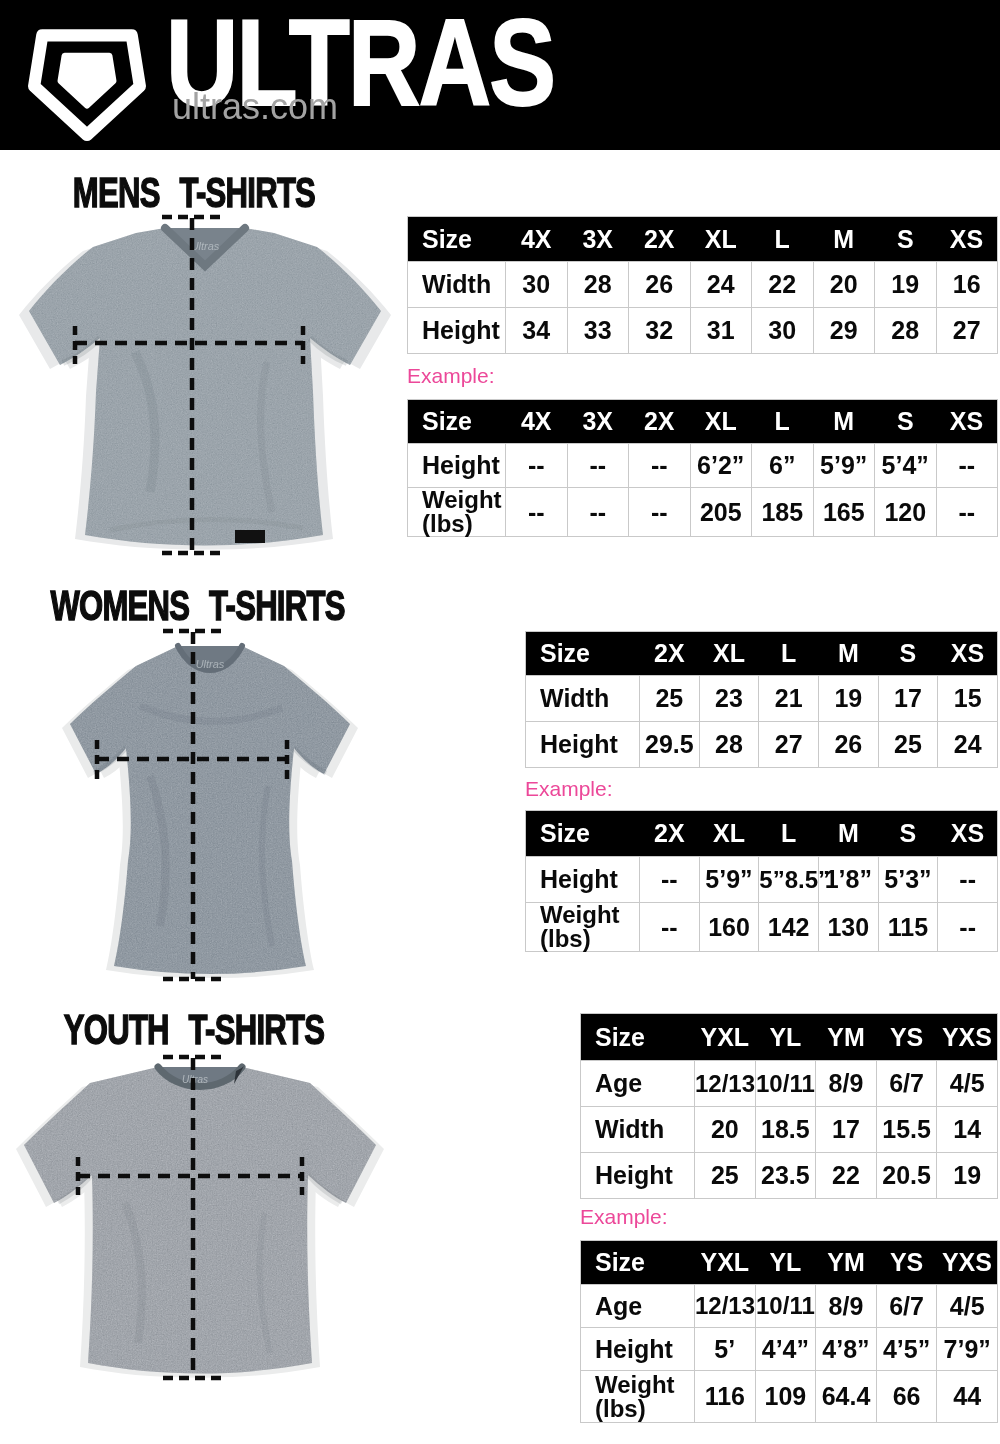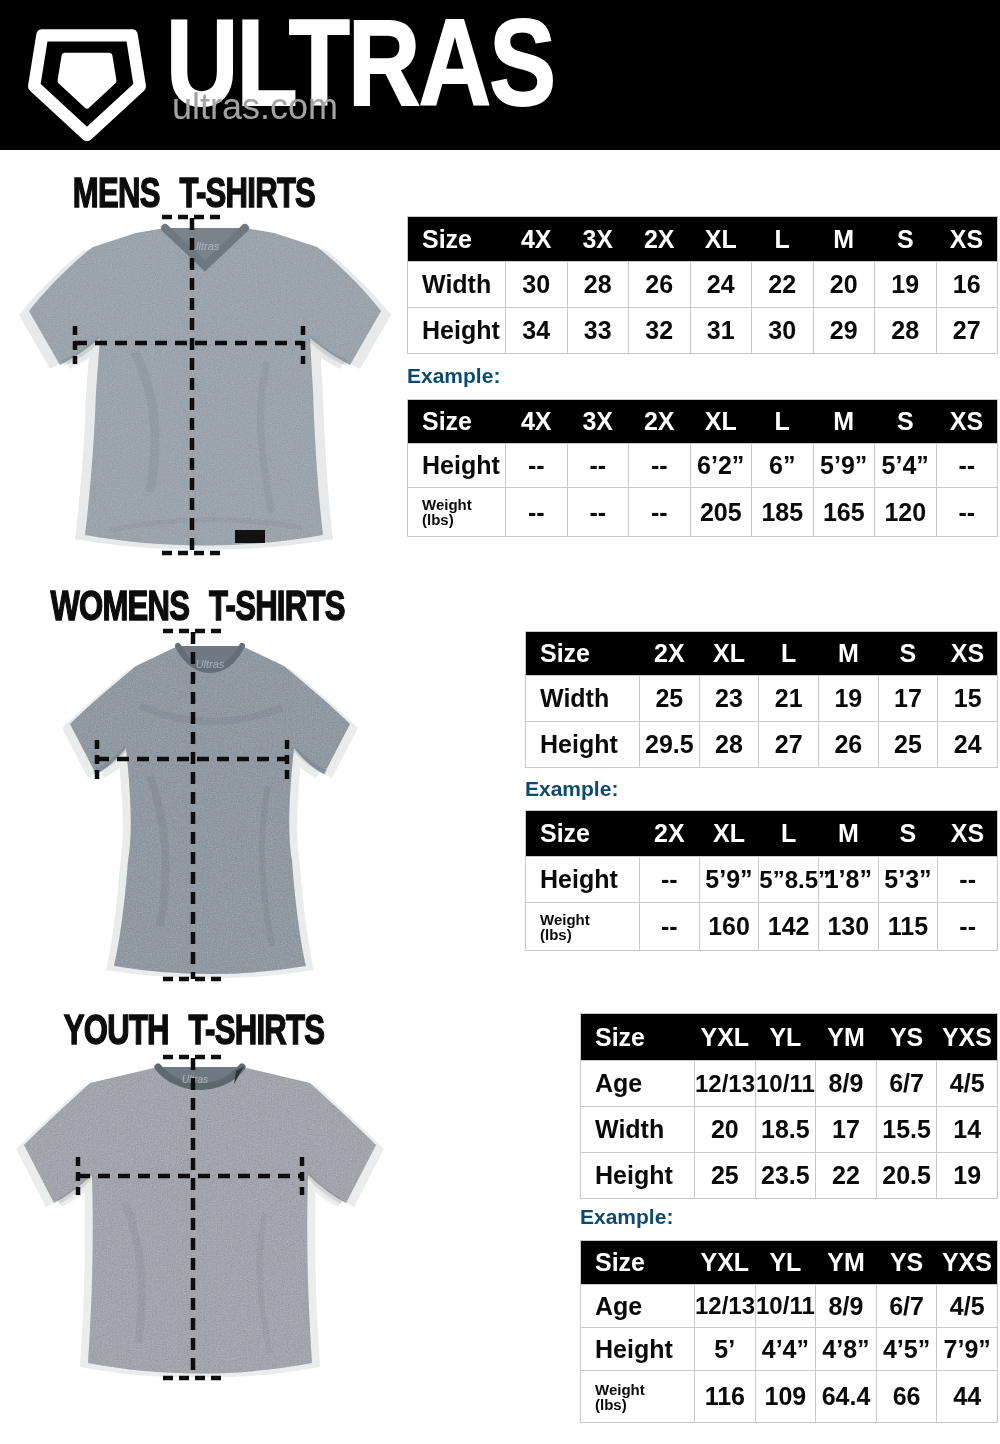--- a/index.html
+++ b/index.html
@@ -17,31 +17,31 @@
   
   .section-title{position:absolute;left:0;width:388px;text-align:center;color:#0c0c0c;
                  font-weight:700;font-size:42px;line-height:1;letter-spacing:-1px;word-spacing:16px;
                  transform:scaleX(.74);transform-origin:center top;-webkit-text-stroke:1.4px #0c0c0c;
                  white-space:nowrap;}
   #mens-title{top:172px;}
   #womens-title{top:585px;}
   #youth-title{top:1009px;}
 
   
-  .example{position:absolute;font-size:21px;font-weight:700;color:#0c4a6e;}
+  .example{position:absolute;font-size:21px;font-weight:400;color:#ec4899;}
 
   
   table.size-table{position:absolute;border-collapse:collapse;table-layout:fixed;
                    border:1px solid #c9c9c9;background:#fff;padding-left:9px;}
   table.size-table thead th{background:#000;color:#fff;border:0;}
   table.size-table th,table.size-table td{font-weight:700;font-size:25px;color:#0a0a0a;
                    text-align:center;padding:0;vertical-align:middle;}
   table.size-table tbody th,table.size-table tbody td{border:1px solid #c9c9c9;}
   table.size-table .lbl{text-align:left;padding-left:14px;}
-  table.size-table .two-line{font-size:15px;line-height:1.0;white-space:pre-line;}
+  table.size-table .two-line{font-size:24px;line-height:1.0;white-space:pre-line;}
   table.size-table td.sm{font-size:24px;}
 
   #mens-size-table{left:407px;top:216px;width:591px;}
   #mens-size-table tr{height:46px;} #mens-size-table thead tr{height:45px;}
   #mens-example{left:407px;top:364px;}
   #mens-example-table{left:407px;top:399px;width:591px;}
   #mens-example-table thead tr{height:44px;}
   #mens-example-table tbody tr:nth-child(1){height:44px;}
   #mens-example-table tbody tr:nth-child(2){height:49px;}
 

